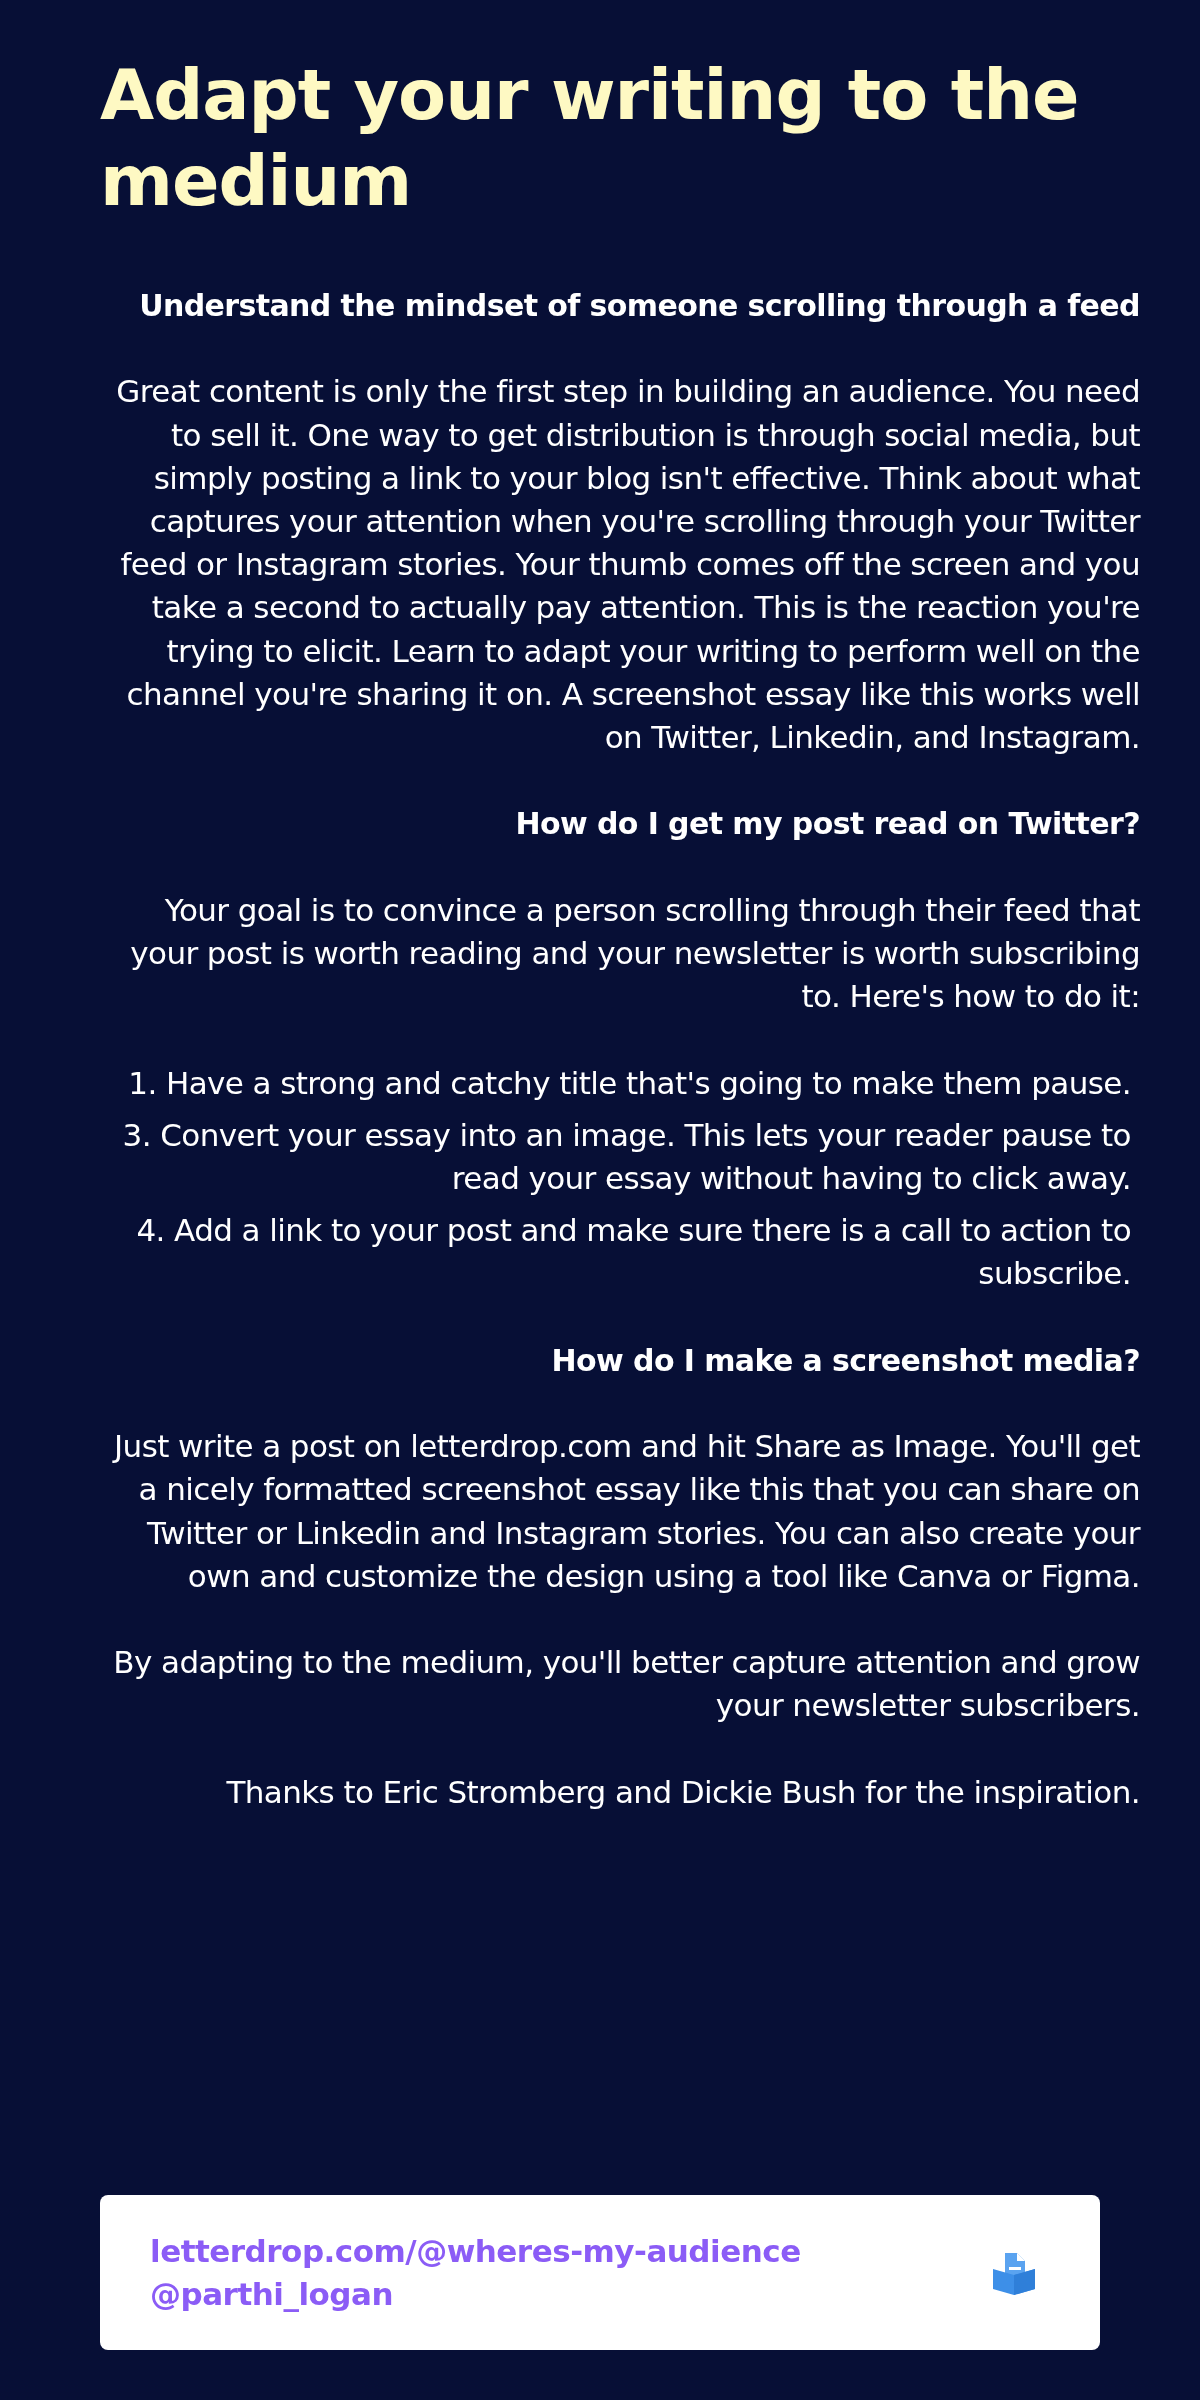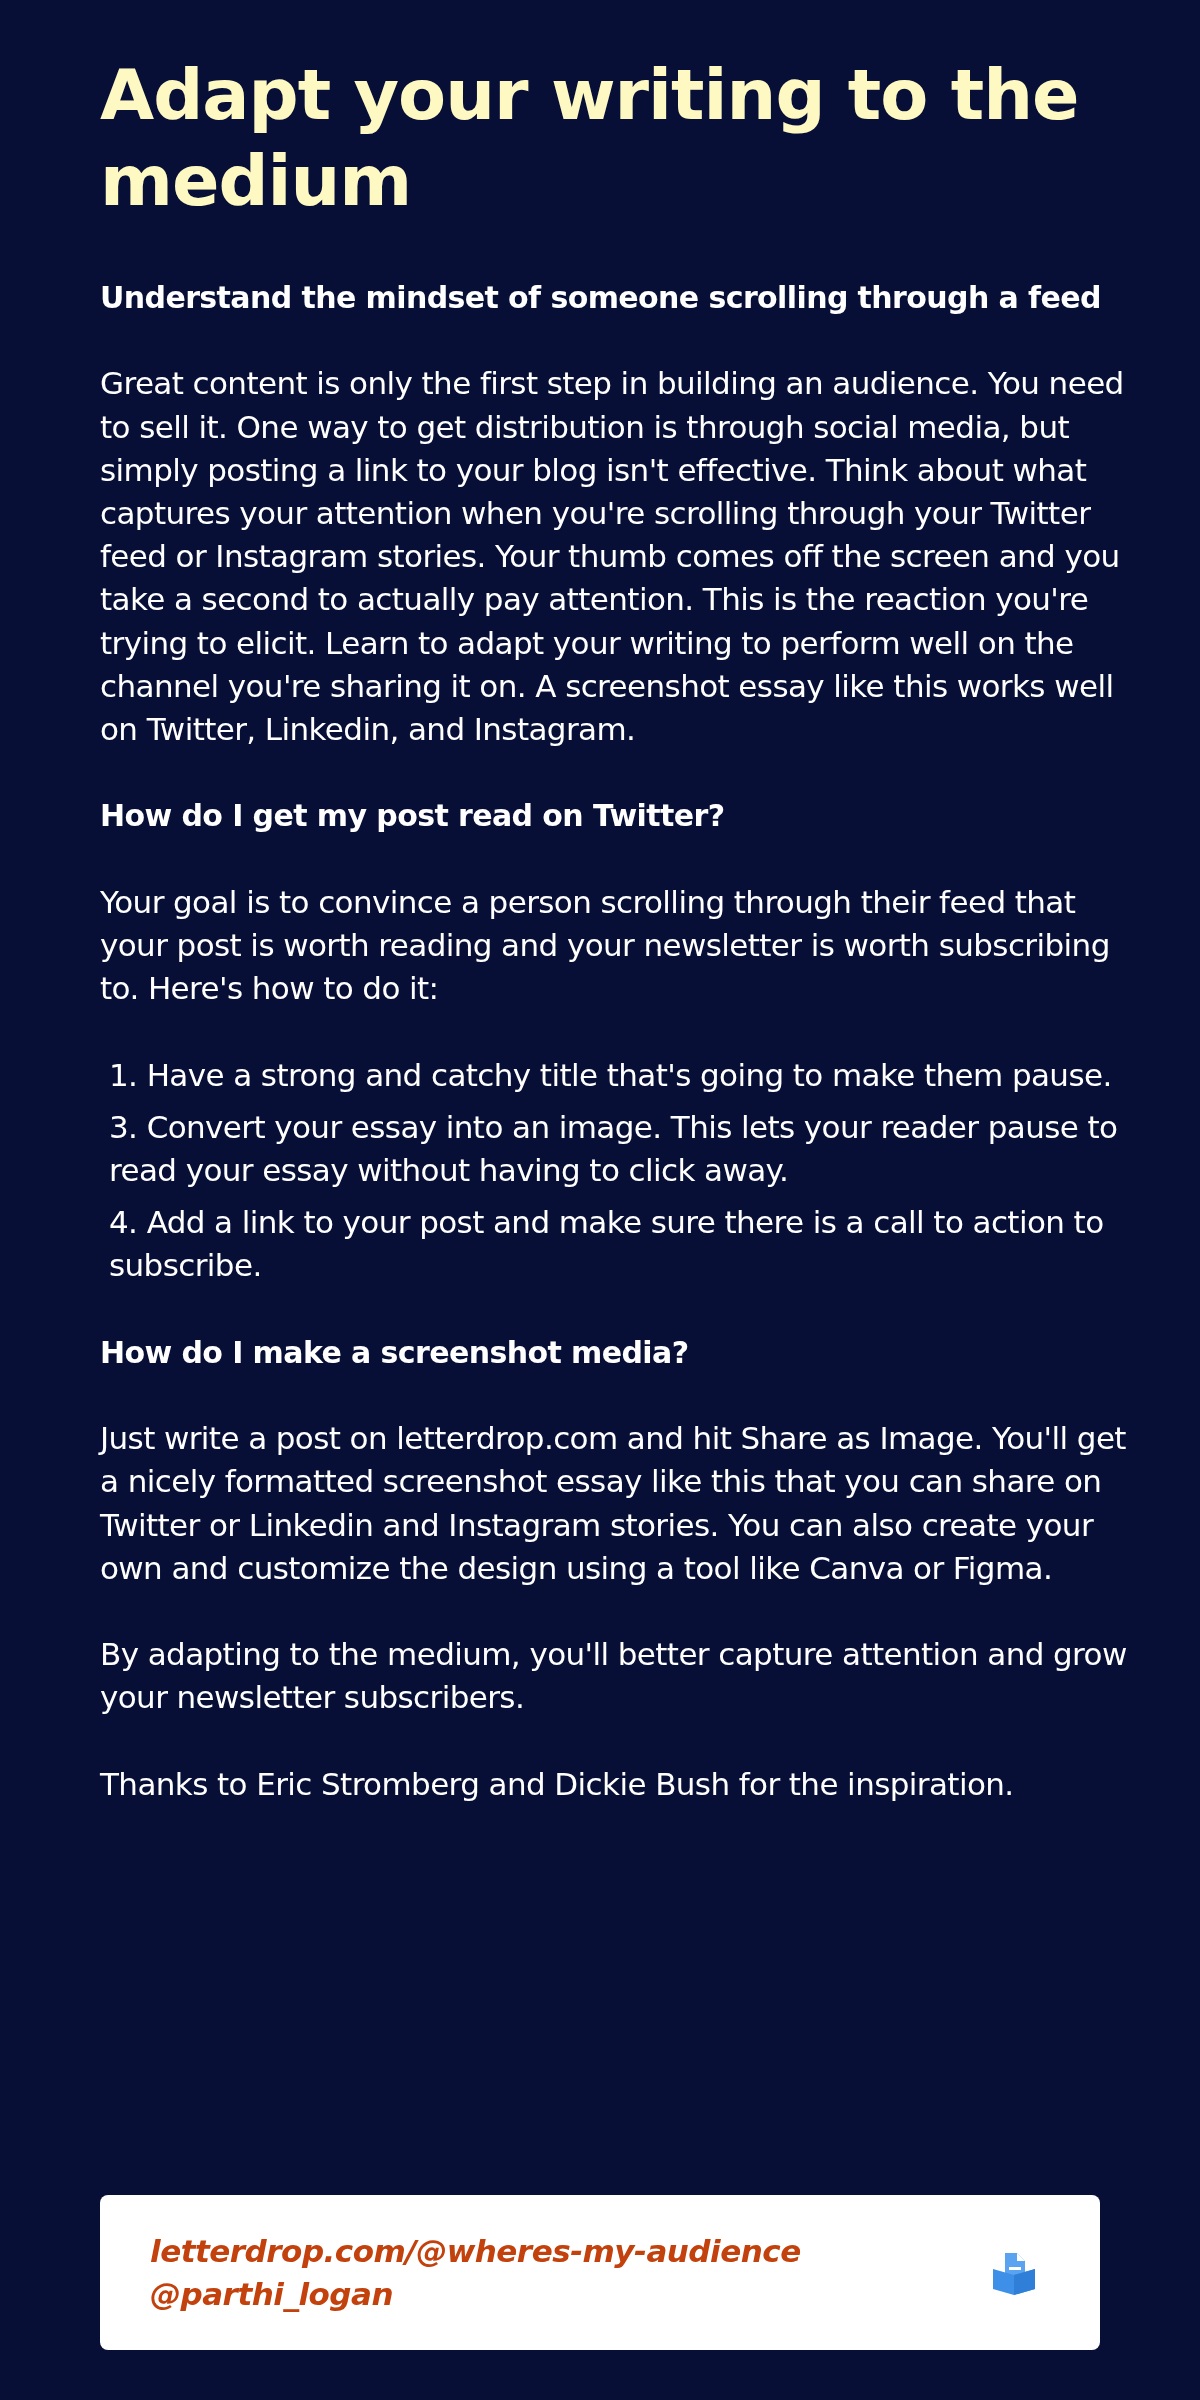--- a/index.html
+++ b/index.html
@@ -24,26 +24,27 @@
       font-family: "DejaVu Sans", sans-serif;
       font-weight: bold;
       font-size: 70px;
       line-height: 86px;
       letter-spacing: -1px;
       color: #fef9c3;
     }
     .content {
       position: absolute;
       left: 100px;
-      top: 276px;
+      top: 284px;
       width: 1040px;
       font-size: 31px;
       line-height: 43.2px;
       letter-spacing: -0.6px;
       color: #ffffff;
+      text-align: right;
     }
     .content p {
       margin: 0 0 43.2px 0;
     }
     .content p.subhead {
       font-weight: bold;
       font-size: 30px;
     }
     .content .list p { margin: 9px; }
     .content .list { margin-bottom: 43.2px; }
@@ -62,24 +63,23 @@
       justify-content: space-between;
     }
     .footer-text {
       color: #0C1023;
       font-weight: bold;
       font-size: 31px;
       line-height: 43px;
       letter-spacing: -0.5px;
     }
     .footer-text a {
-      color: #c2410c;
+      color: #8b5cf6;
       text-decoration: none;
       display: block;
-      font-style: italic;
     }
     .logo {
       width: 48px;
       height: 48px;
       margin-right: 62px;
     }
   </style>
 </head>
 <body>
 

